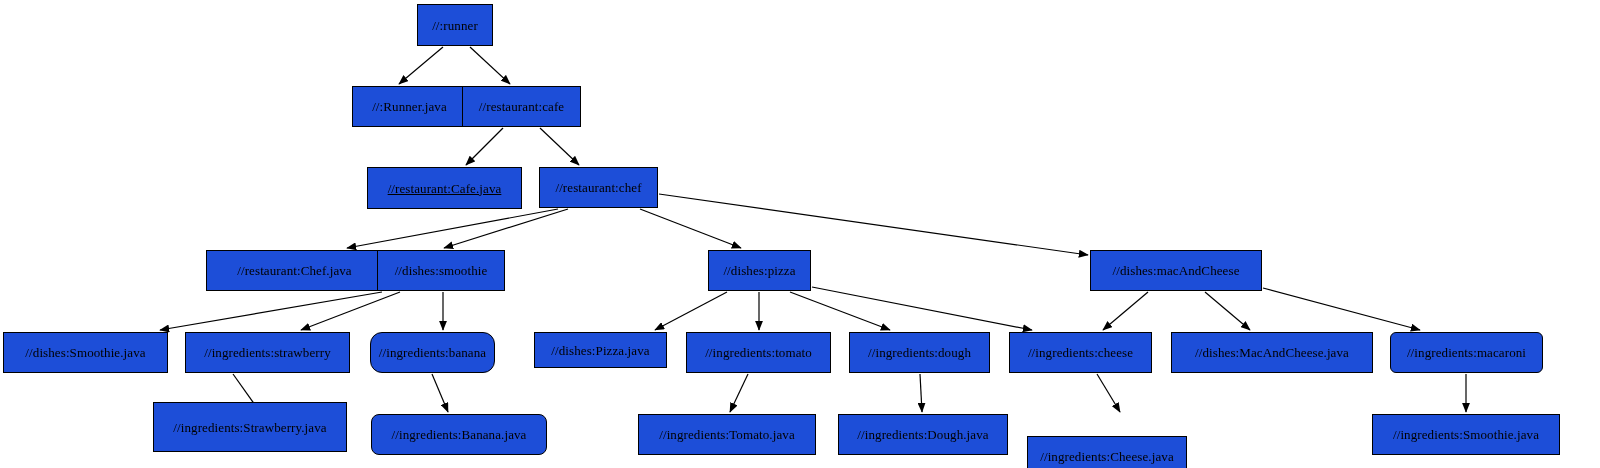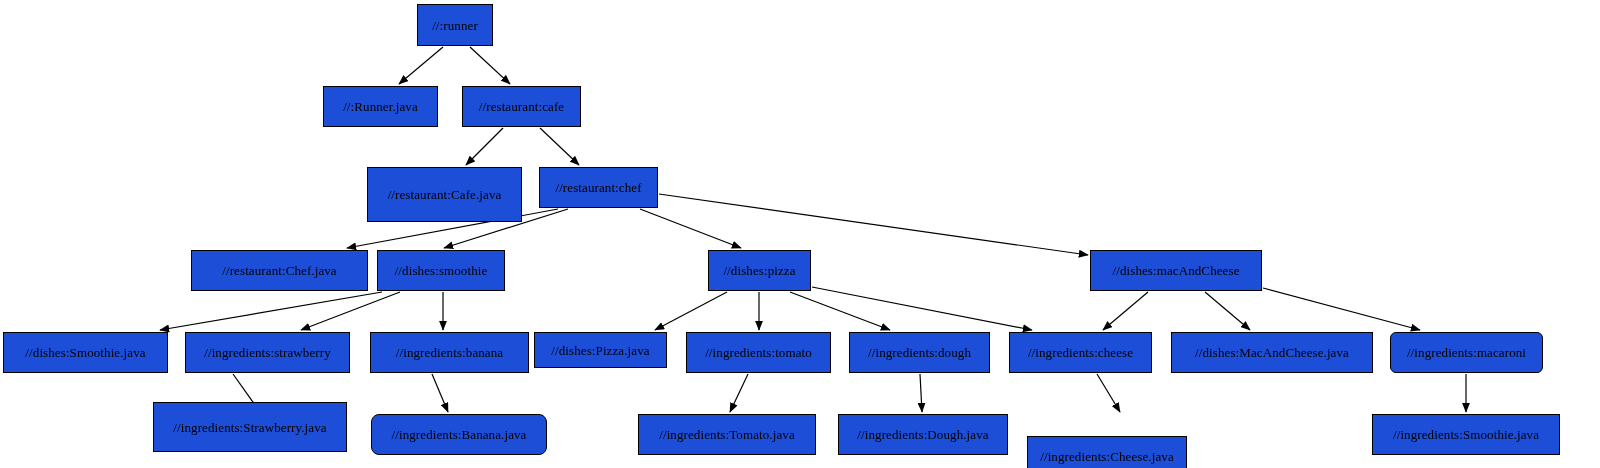--- a/index.html
+++ b/index.html
@@ -72,31 +72,31 @@
         <line x1="432" y1="374" x2="448" y2="412" stroke="#000000" stroke-width="1.2" marker-end="url(#arrowhead)"></line>
         <line x1="748" y1="374" x2="730" y2="412" stroke="#000000" stroke-width="1.2" marker-end="url(#arrowhead)"></line>
         <line x1="920" y1="374" x2="922" y2="412" stroke="#000000" stroke-width="1.2" marker-end="url(#arrowhead)"></line>
         <line x1="1097" y1="374" x2="1120" y2="412" stroke="#000000" stroke-width="1.2" marker-end="url(#arrowhead)"></line>
         <line x1="1466" y1="374" x2="1466" y2="412" stroke="#000000" stroke-width="1.2" marker-end="url(#arrowhead)"></line>
       </g>
   </svg>
 
   <div id="nodes-group">
       <div class="graph-node" style="left: 417px; top: 4px; width: 76px; height: 42px;">//:runner</div>
-      <div class="graph-node" style="left: 323px; top: 86px; width: 115px; height: 41px;">//:Runner.java</div>
+      <div class="graph-node" style="left: 352px; top: 86px; width: 115px; height: 41px;">//:Runner.java</div>
       <div class="graph-node" style="left: 462px; top: 86px; width: 119px; height: 41px;">//restaurant:cafe</div>
-      <div class="graph-node" style="left: 367px; top: 167px; width: 155px; height: 55px;">//restaurant:Cafe.java</div>
+      <div class="graph-node" style="left: 367px; top: 167px; width: 155px; height: 42px; text-decoration: underline;">//restaurant:Cafe.java</div>
       <div class="graph-node" style="left: 539px; top: 167px; width: 119px; height: 41px;">//restaurant:chef</div>
-      <div class="graph-node" style="left: 191px; top: 250px; width: 177px; height: 41px;">//restaurant:Chef.java</div>
+      <div class="graph-node" style="left: 206px; top: 250px; width: 177px; height: 41px;">//restaurant:Chef.java</div>
       <div class="graph-node" style="left: 377px; top: 250px; width: 128px; height: 41px;">//dishes:smoothie</div>
       <div class="graph-node" style="left: 708px; top: 250px; width: 103px; height: 41px;">//dishes:pizza</div>
       <div class="graph-node" style="left: 1090px; top: 250px; width: 172px; height: 41px;">//dishes:macAndCheese</div>
       <div class="graph-node" style="left: 3px; top: 332px; width: 165px; height: 41px;">//dishes:Smoothie.java</div>
       <div class="graph-node" style="left: 185px; top: 332px; width: 165px; height: 41px;">//ingredients:strawberry</div>
-      <div class="graph-node" style="left: 370px; top: 332px; width: 159px; height: 41px;">//ingredients:banana</div>
+      <div class="graph-node" style="left: 370px; top: 332px; width: 125px; height: 41px; border-radius: 12px;">//ingredients:banana</div>
       <div class="graph-node" style="left: 534px; top: 332px; width: 133px; height: 36px;">//dishes:Pizza.java</div>
       <div class="graph-node" style="left: 686px; top: 332px; width: 145px; height: 41px;">//ingredients:tomato</div>
       <div class="graph-node" style="left: 849px; top: 332px; width: 141px; height: 41px;">//ingredients:dough</div>
       <div class="graph-node" style="left: 1009px; top: 332px; width: 143px; height: 41px;">//ingredients:cheese</div>
       <div class="graph-node" style="left: 1171px; top: 332px; width: 202px; height: 41px;">//dishes:MacAndCheese.java</div>
       <div class="graph-node" style="left: 1390px; top: 332px; width: 153px; height: 41px; border-radius: 6px;">//ingredients:macaroni</div>
       <div class="graph-node" style="left: 153px; top: 402px; width: 194px; height: 50px;">//ingredients:Strawberry.java</div>
       <div class="graph-node" style="left: 371px; top: 414px; width: 176px; height: 41px; border-radius: 8px;">//ingredients:Banana.java</div>
       <div class="graph-node" style="left: 638px; top: 414px; width: 178px; height: 41px;">//ingredients:Tomato.java</div>
       <div class="graph-node" style="left: 838px; top: 414px; width: 170px; height: 41px;">//ingredients:Dough.java</div>

